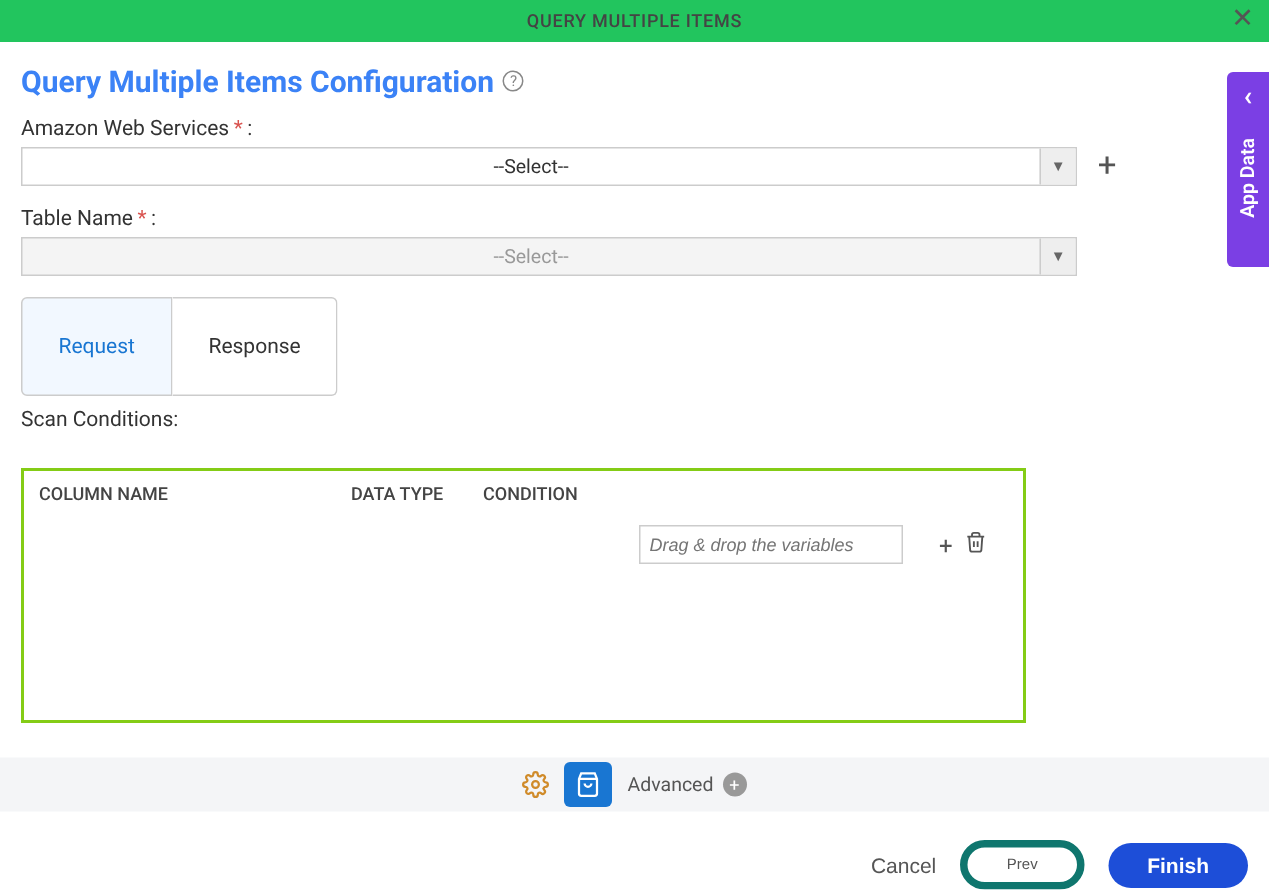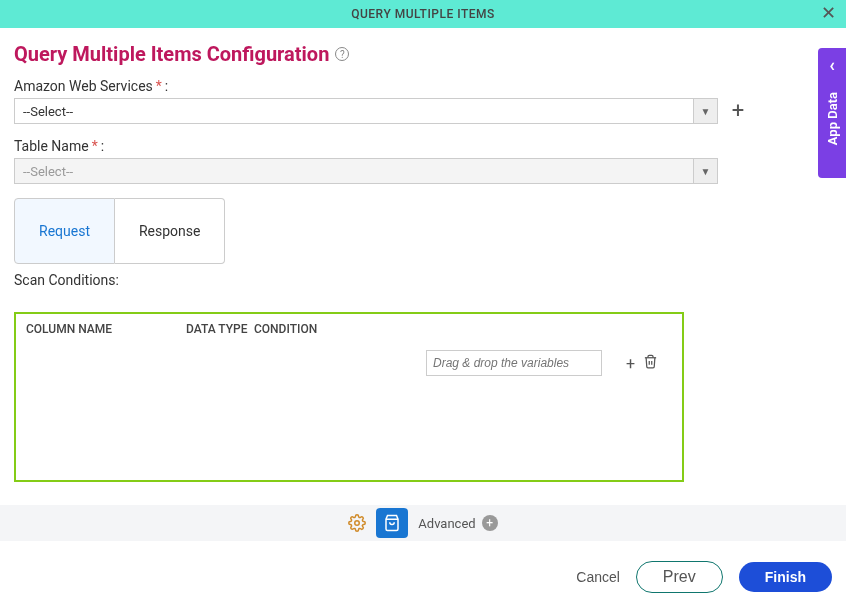--- a/index.html
+++ b/index.html
@@ -7,21 +7,21 @@
     font-family: -apple-system, BlinkMacSystemFont, "Segoe UI", Roboto, Arial, sans-serif;
     font-size: 14px;
     color: #333;
     width: 846px;
     height: 593px;
     background: #fff;
     position: relative;
     overflow: hidden;
   }
   .header {
-    background: #5eead4;
+    background: #22c55e;
     height: 28px;
     display: flex;
     align-items: center;
     justify-content: center;
     position: relative;
   }
   .header-title {
     font-size: 12px;
     letter-spacing: 0.5px;
     color: #444;
@@ -41,21 +41,21 @@
   }
   .page-title-row {
     display: flex;
     align-items: center;
     gap: 6px;
     margin-bottom: 12px;
   }
   .page-title {
     font-size: 20px;
     font-weight: 700;
-    color: #be185d;
+    color: #3b82f6;
   }
   .help-icon {
     width: 14px; height: 14px;
     border: 1px solid #888;
     border-radius: 50%;
     display: inline-flex;
     align-items: center; justify-content: center;
     font-size: 10px;
     color: #888;
   }
@@ -75,20 +75,21 @@
     margin-bottom: 14px;
   }
   .select-wrap {
     position: relative;
     flex: 0 0 704px;
     border: 1px solid #ccc;
     height: 26px;
     display: flex;
     align-items: center;
     background: #fff;
+    text-align: center;
   }
   .select-wrap.disabled { background: #f4f4f4; color:#999; }
   .select-text {
     flex: 1;
     padding: 0 8px;
     font-size: 13px;
     color: #333;
   }
   .select-wrap.disabled .select-text { color: #999; }
   .select-caret {
@@ -139,21 +140,21 @@
     height: 170px;
   }
   .grid-header {
     display: flex;
     padding: 8px 10px;
     font-size: 12px;
     color: #444;
     font-weight: 500;
   }
   .gh-col1 { width: 160px; }
-  .gh-col2 { width: 68px; }
+  .gh-col2 { width: 88px; margin-left: 48px; }
   .gh-col3 { width: 150px; }
   .gh-col4 { flex: 1; }
   .grid-row {
     display: flex;
     padding: 6px 10px;
     align-items: center;
   }
   .gr-col1 { width: 160px; }
   .gr-col2 { width: 90px; }
   .gr-col3 { width: 150px; }
@@ -249,23 +250,23 @@
   }
   .btn-cancel {
     background: none;
     border: none;
     color: #555;
     font-size: 14px;
     cursor: pointer;
   }
   .btn-prev {
     background: #fff;
-    border: 1px solid #0f766e;
-    color: #555;
-    font-size: 16px;
+    border: 5px solid #0f766e;
+    color: #555;
+    font-size: 10px;
     padding: 6px 26px;
     border-radius: 18px;
     cursor: pointer;
   }
   .btn-finish {
     background: #1d4ed8;
     border: none;
     color: #fff;
     font-size: 14px;
     font-weight: 600;

